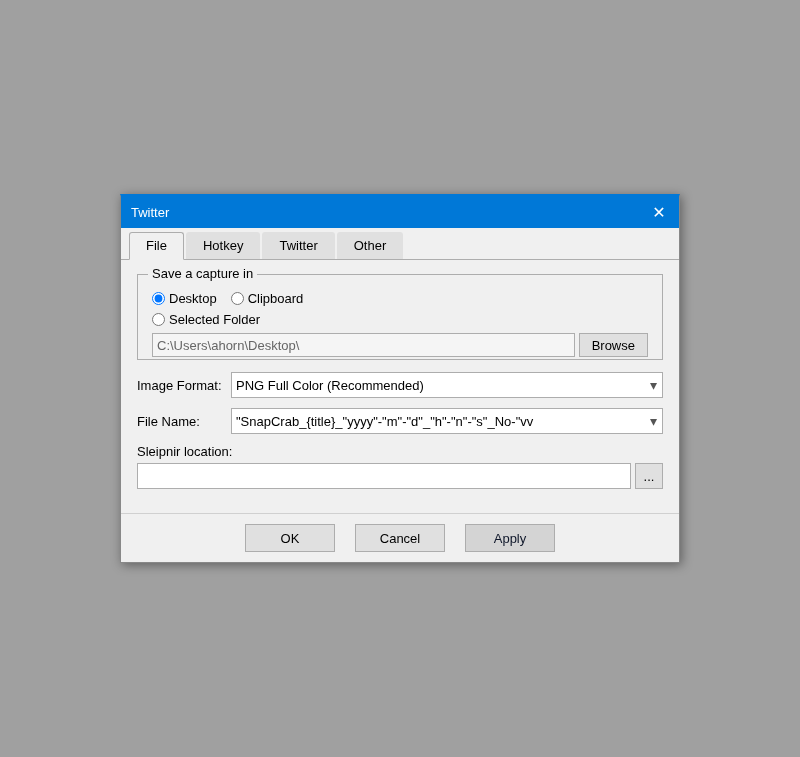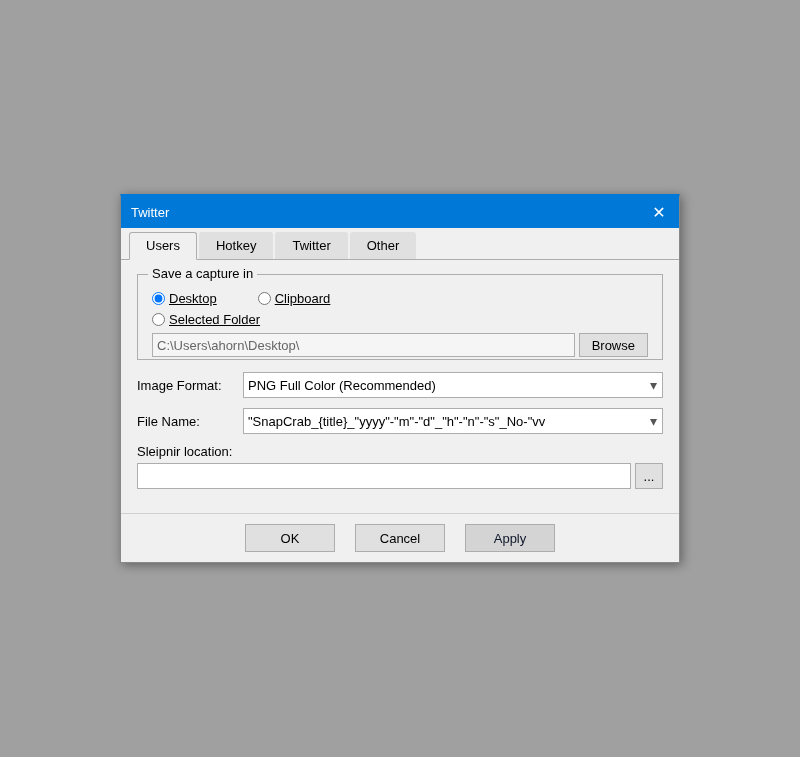--- a/index.html
+++ b/index.html
@@ -93,24 +93,23 @@
       top: -9px;
       left: 10px;
       background: #f0f0f0;
       padding: 0 4px;
       font-size: 13px;
     }
 
     .radio-row {
       display: flex;
       align-items: center;
-      gap: 41px;
+      gap: 14px;
       margin-bottom: 6px;
       margin-top: 6px;
-      text-decoration: underline;
     }
 
     .radio-item {
       display: flex;
       align-items: center;
       gap: 4px;
       cursor: pointer;
     }
 
     .radio-item input[type="radio"] {
@@ -151,21 +150,21 @@
     }
 
     .checkbox-row input[type="checkbox"] {
       margin: 0;
     }
 
     .form-row {
       display: flex;
       align-items: center;
       margin-bottom: 10px;
-      gap: 16px;
+      gap: 4px;
     }
 
     .form-label {
       min-width: 90px;
       text-align: left;
     }
 
     .select-wrapper {
       flex: 1;
       position: relative;
@@ -259,21 +258,21 @@
 <body>
 
 <div class="dialog">
 
   <div class="title-bar">
     <span>Twitter</span>
     <button class="title-bar-close">✕</button>
   </div>
 
   <div class="tabs">
-    <div class="tab active">Users</div>
+    <div class="tab active">File</div>
     <div class="tab">Hotkey</div>
     <div class="tab">Twitter</div>
     <div class="tab">Other</div>
   </div>
 
   <div class="content">
 
     <div class="group-box">
       <span class="group-box-legend">Save a capture in</span>
 

